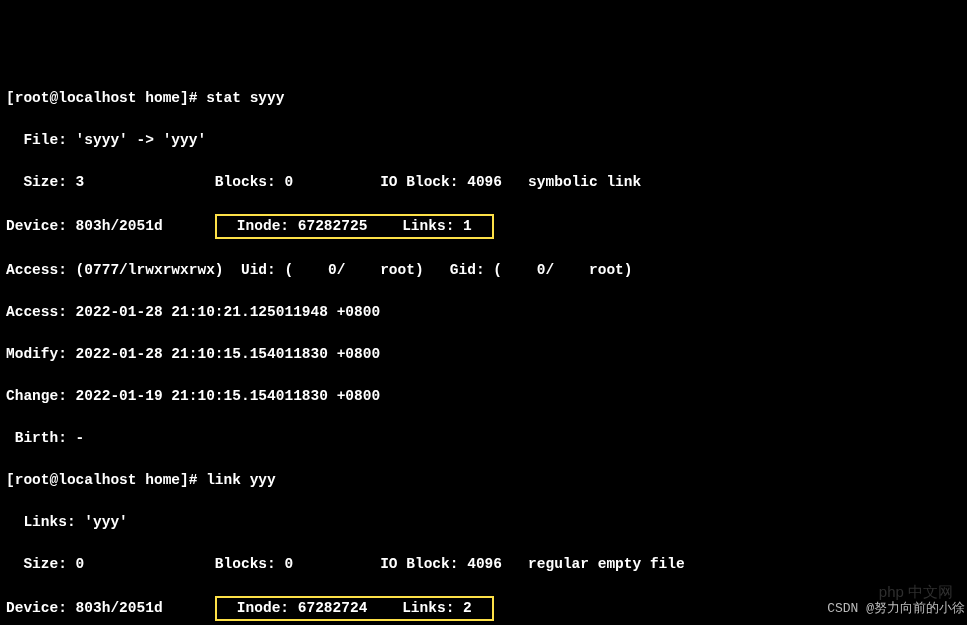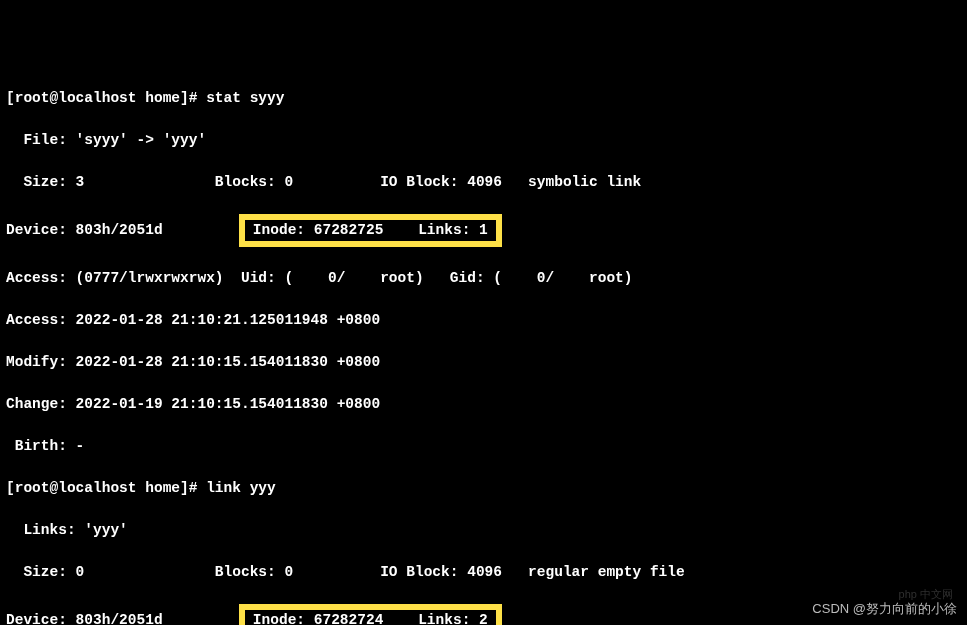--- a/index.html
+++ b/index.html
@@ -11,42 +11,41 @@
     font-size: 14.5px;
     line-height: 1.45;
     width: 967px;
     height: 625px;
     box-sizing: border-box;
     white-space: pre;
     position: relative;
   }
   .line { display: block; font-weight: bold; }
   .hl {
-    border: 6px solid #fde047;
-    padding: 0 8px;
+    border: 2px solid #fde047;
+    padding: 0 20px;
     display: inline-block;
     box-sizing: border-box;
-    margin-left: 24px;
   }
   .footer {
     position: absolute;
     bottom: 6px;
-    right: 10px;
+    right: 2px;
     color: #bbb;
-    font-family: Liberation Sans, sans-serif;
+    font-family: Liberation Mono, monospace;
     font-size: 13px;
     white-space: nowrap;
   }
   .wm {
     position: absolute;
     bottom: 22px;
     right: 14px;
     color: #555;
     font-family: Arial, sans-serif;
-    font-size: 11px;
+    font-size: 15px;
     opacity: .55;
     white-space: nowrap;
   }
 </style>
 </head>
 <body>
 
 
 
 <span class="line"><span>[root@localhost home]# </span><span>stat syyy</span></span>

